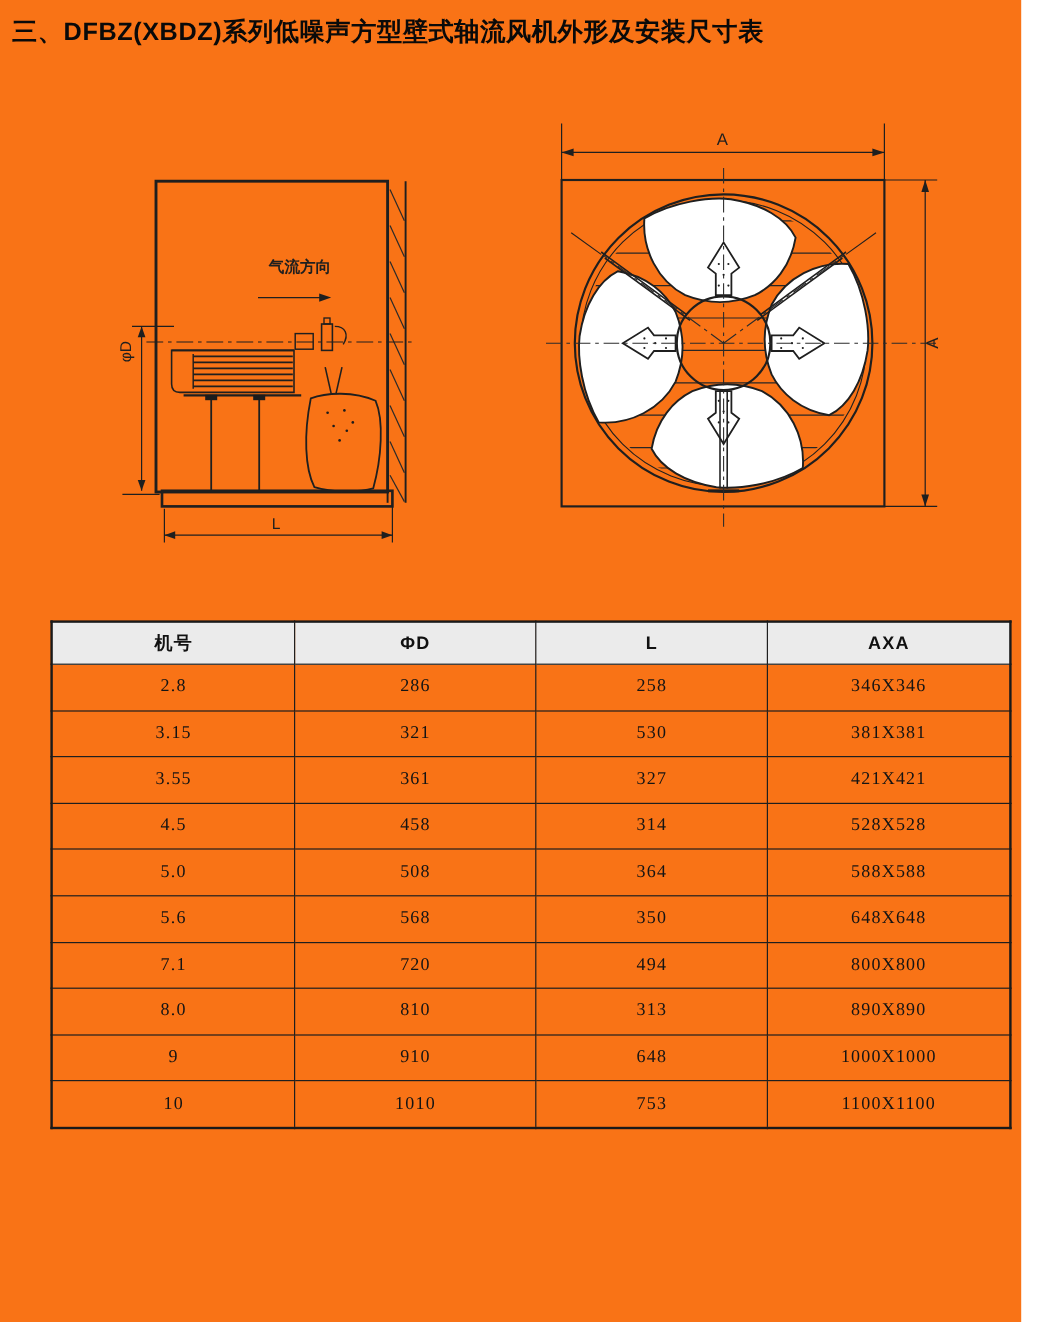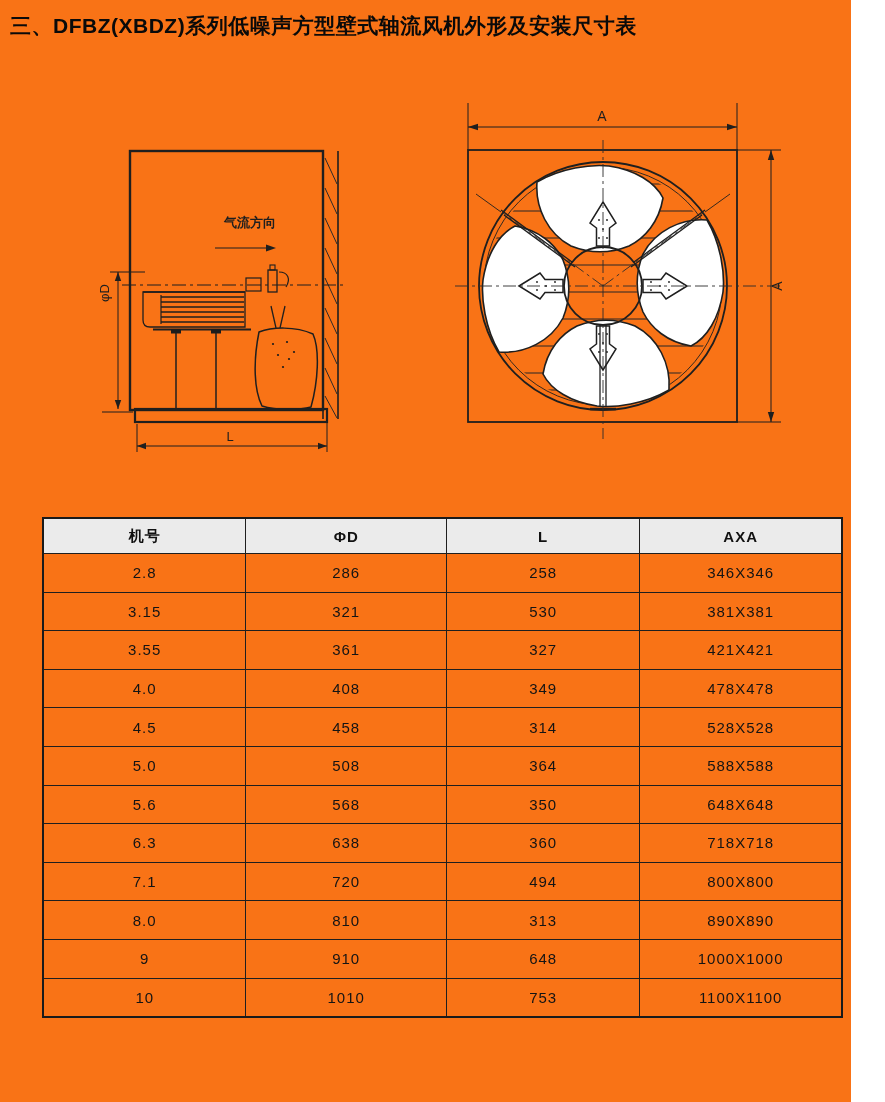--- a/index.html
+++ b/index.html
@@ -13,21 +13,21 @@
   svg .ln{stroke:#1f1f1f;fill:none;}
   svg text{fill:#1f1f1f;font-family:"Liberation Sans","DejaVu Sans",sans-serif;}
   .dims-table{position:absolute;left:42px;top:517px;width:801px;
               border-collapse:collapse;table-layout:fixed;}
   .dims-table th,.dims-table td{border:1.6px solid #1f1f1f;text-align:center;
               vertical-align:middle;padding:0;}
   .dims-table{border:2.2px solid #1a1a1a;}
   .dims-table th{background:#ebebeb;height:34px;font-size:15px;font-weight:bold;
               font-family:"Liberation Sans","DejaVu Sans",sans-serif;letter-spacing:1px;text-align:center;}
   .dims-table td{height:37.6px;font-size:15px;letter-spacing:1px;
-              font-family:Liberation Sans, sans-serif;color:#141414;margin-top:40px;}
+              font-family:Liberation Serif, serif;color:#141414;margin-top:40px;}
 </style>
 </head>
 <body>
 
 <div class="page">
 
   <div class="title">三、DFBZ(XBDZ)系列低噪声方型壁式轴流风机外形及安装尺寸表</div>
 
   <svg class="drawing d-left" width="290" height="358" viewBox="0 0 290 358">
 
@@ -247,50 +247,38 @@
           <td>530</td>
           <td>381X381</td>
         </tr>
         <tr>
           <td>3.55</td>
           <td>361</td>
           <td>327</td>
           <td>421X421</td>
         </tr>
         <tr>
-          <td>4.0</td>
-          <td>408</td>
-          <td>349</td>
-          <td>478X478</td>
-        </tr>
-        <tr>
           <td>4.5</td>
           <td>458</td>
           <td>314</td>
           <td>528X528</td>
         </tr>
         <tr>
           <td>5.0</td>
           <td>508</td>
           <td>364</td>
           <td>588X588</td>
         </tr>
         <tr>
           <td>5.6</td>
           <td>568</td>
           <td>350</td>
           <td>648X648</td>
         </tr>
         <tr>
-          <td>6.3</td>
-          <td>638</td>
-          <td>360</td>
-          <td>718X718</td>
-        </tr>
-        <tr>
           <td>7.1</td>
           <td>720</td>
           <td>494</td>
           <td>800X800</td>
         </tr>
         <tr>
           <td>8.0</td>
           <td>810</td>
           <td>313</td>
           <td>890X890</td>

